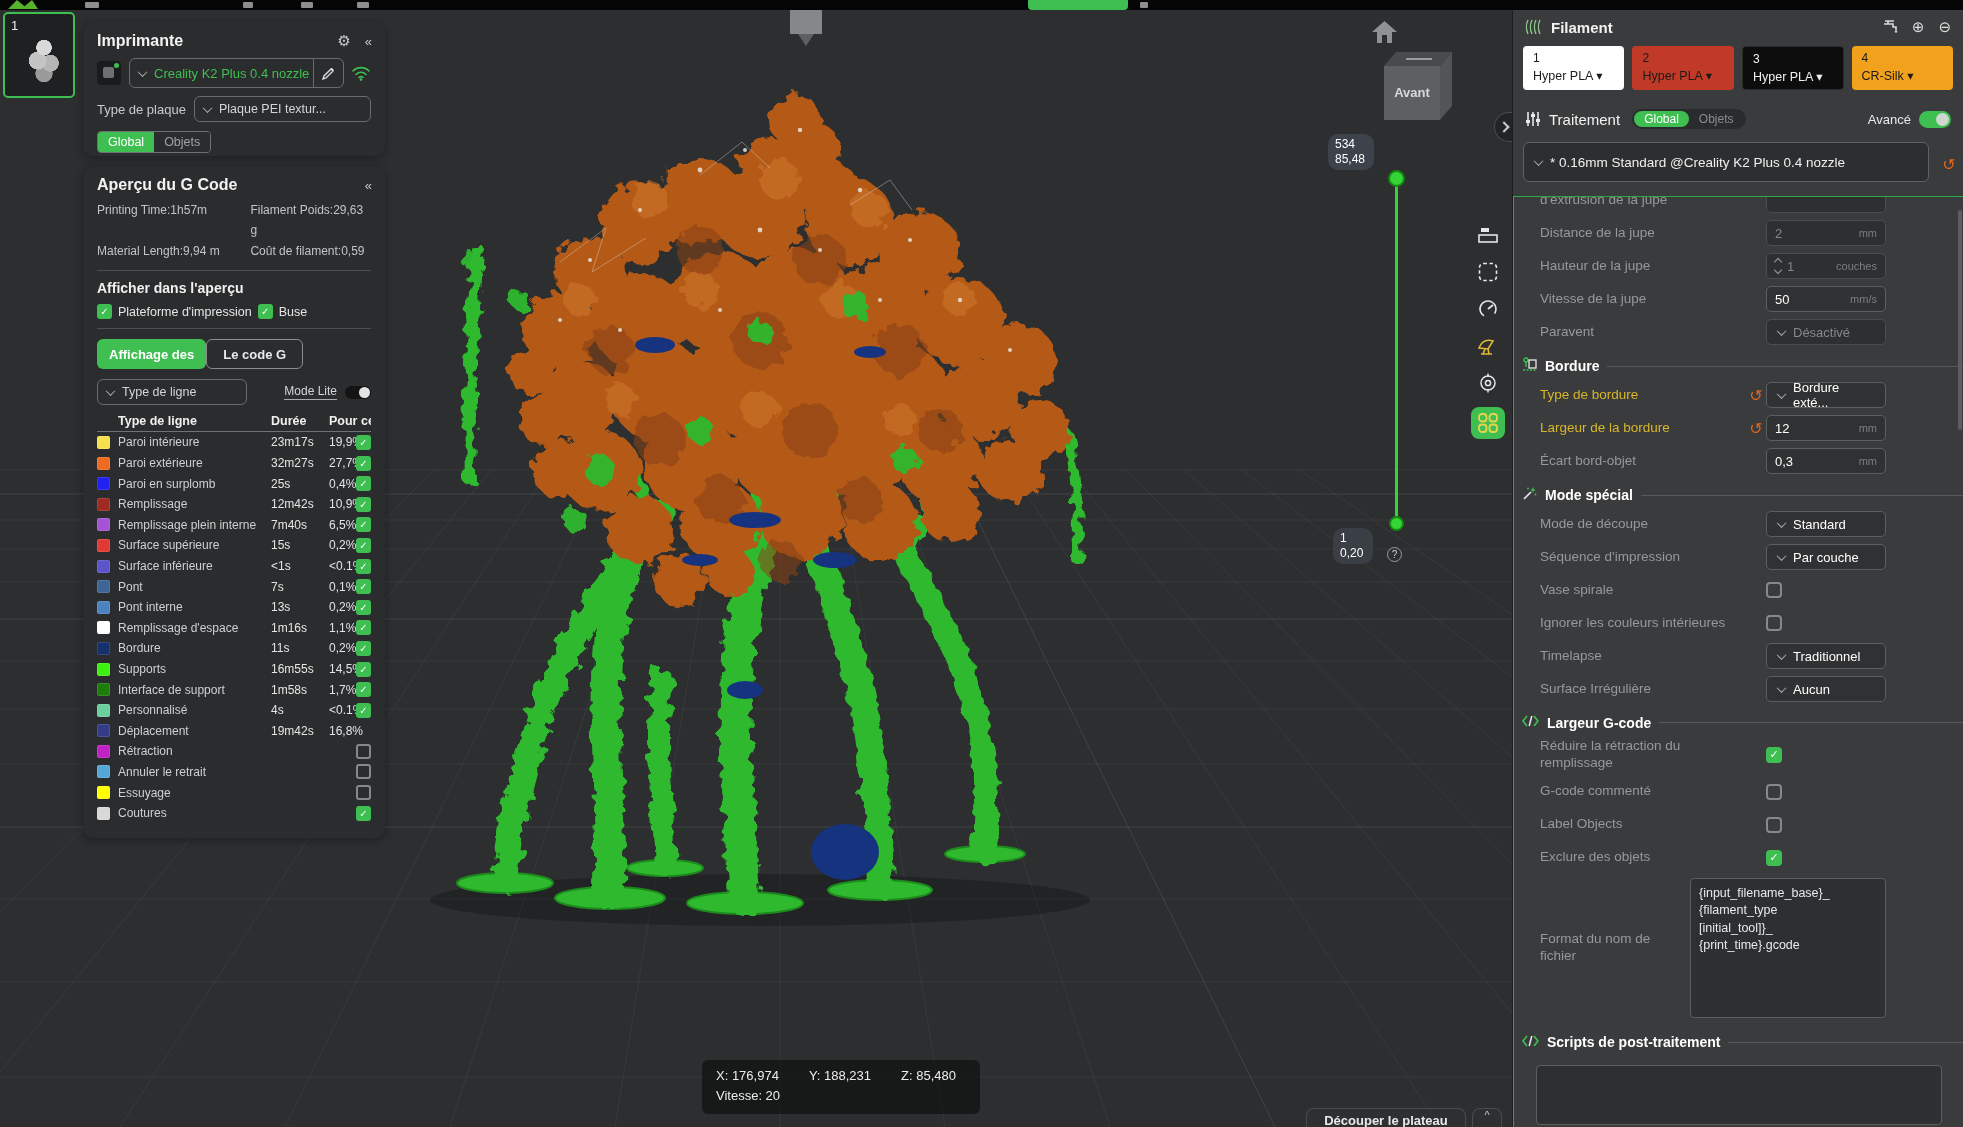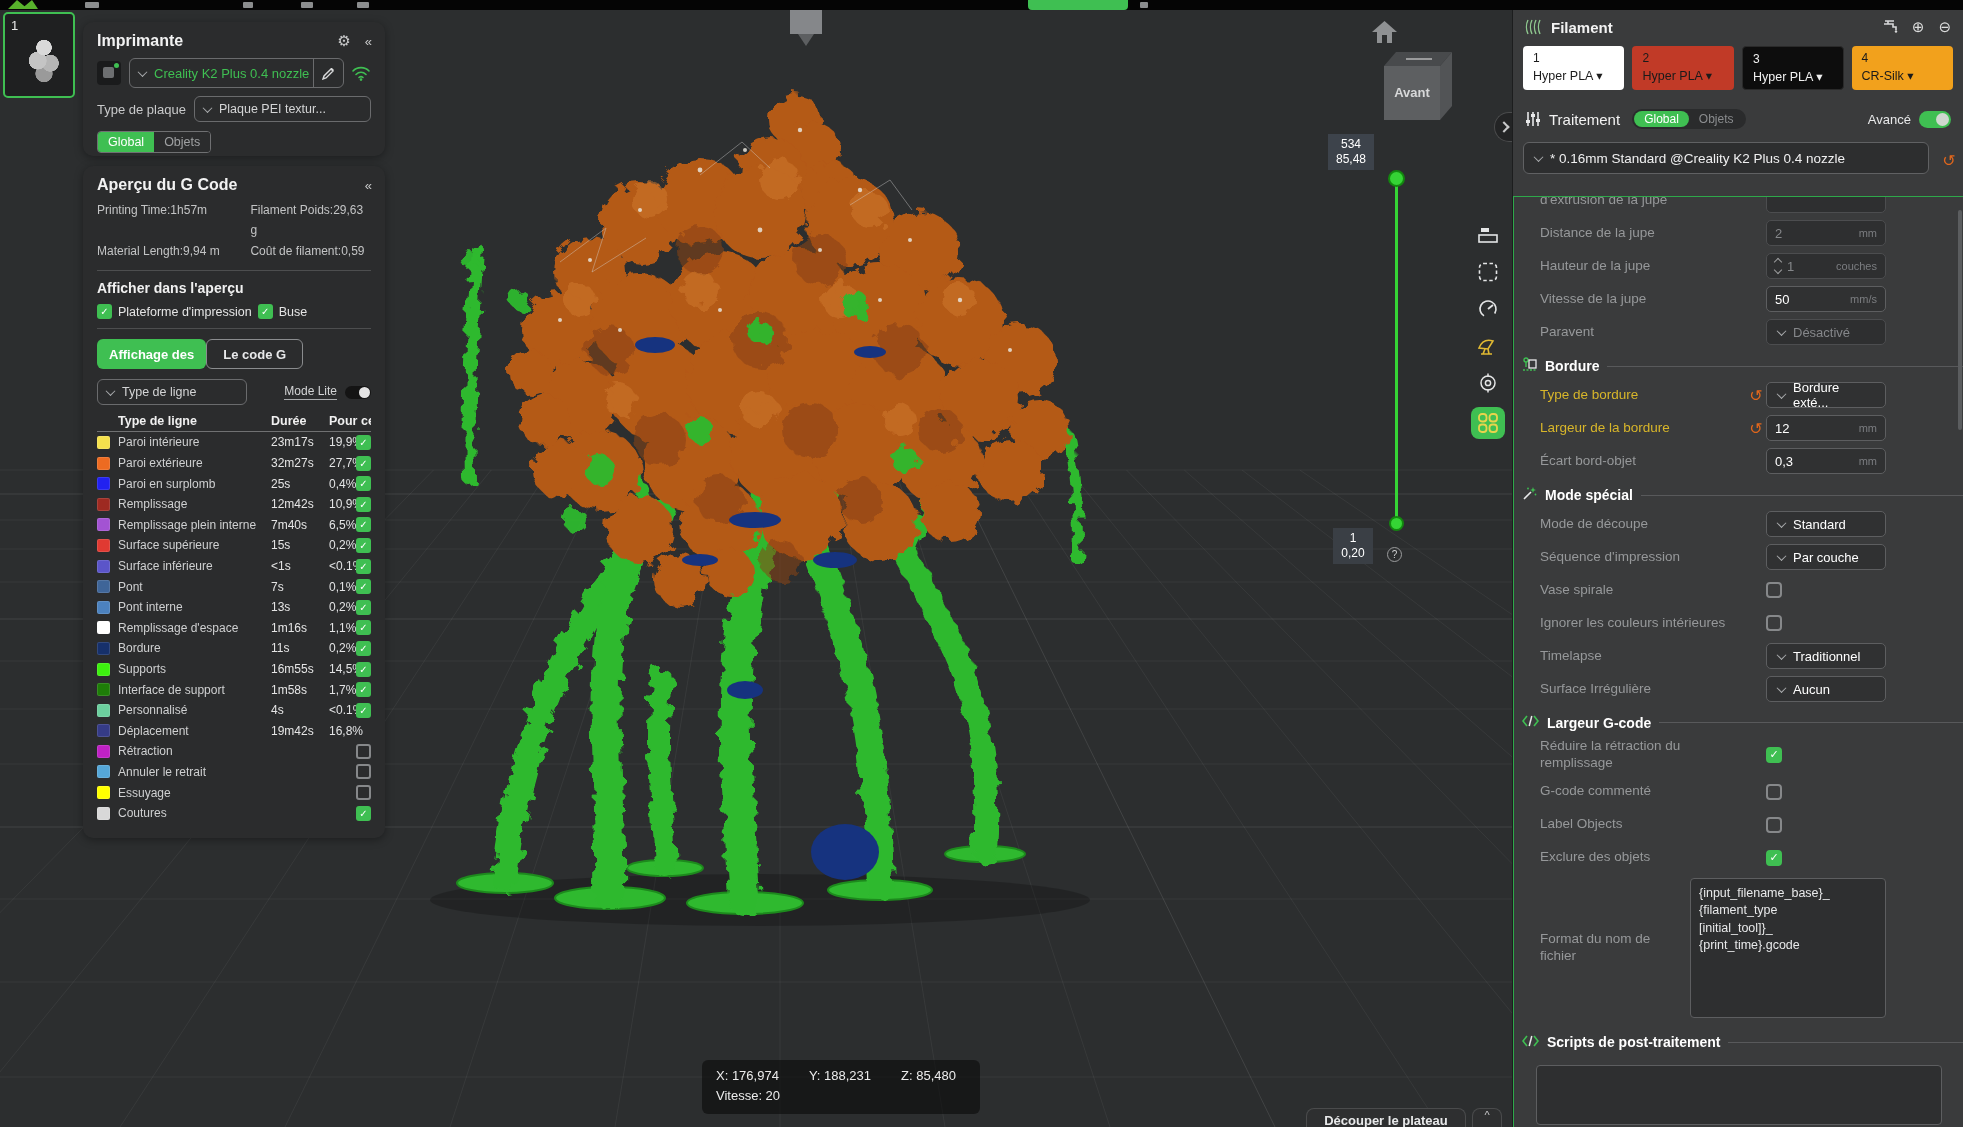--- a/index.html
+++ b/index.html
@@ -104,22 +104,22 @@
     border-bottom:none;border-radius:8px 8px 0 0;z-index:15;display:flex;align-items:center;justify-content:center;
     color:#e8e9ea;font-size:13px;font-weight:bold}
   .slicearrow{position:absolute;left:1472px;top:1108px;width:30px;height:24px;background:#2e2f30;border:1px solid #4a4b4c;
     border-bottom:none;border-radius:8px 8px 0 0;z-index:15;display:flex;align-items:flex-start;justify-content:center;color:#c9cacb;font-size:11px}
 
   
   .lslider{position:absolute;left:1395px;top:178px;width:3px;height:346px;background:#35d435;z-index:12}
   .lhandle{position:absolute;left:1388px;top:170px;width:17px;height:17px;border-radius:50%;background:#35d435;
     border:2px solid #13870f;z-index:13}
   .lhandle.b{top:516px;width:15px;height:15px;left:1389px}
-  .ltip{position:absolute;z-index:13;background:#3d434b;border-radius:0;color:#fff;font-size:12px;
-    text-align:center;padding:3px 7px;line-height:1.25}
+  .ltip{position:absolute;z-index:13;background:#3d434b;border-radius:10px;color:#fff;font-size:12px;
+    text-align:left;padding:3px 7px;line-height:1.25}
   .qmark{position:absolute;left:1387px;top:547px;width:15px;height:15px;border-radius:50%;border:1px solid #9a9b9c;
     color:#cfd0d1;font-size:10px;display:flex;align-items:center;justify-content:center;z-index:13}
 
   
   .cube{position:absolute;left:1380px;top:50px;z-index:12}
   .homeicon{position:absolute;left:1371px;top:20px;z-index:12}
 
   
   .vtool{position:absolute;left:1468px;top:222px;width:40px;z-index:12;display:flex;flex-direction:column;gap:11px;align-items:center}
   .vtool .vt{width:30px;height:26px;display:flex;align-items:center;justify-content:center}
@@ -139,21 +139,21 @@
   .card{width:103px;height:44px;border-radius:4px;padding:3px 10px;font-size:12px;line-height:1.5;cursor:pointer}
   .card .nm{font-size:12.5px;white-space:nowrap;overflow:hidden}
   .proc-head{display:flex;align-items:center;height:34px;padding:0 12px;margin-top:2px}
   .proc-title{font-weight:normal;color:#f2f2f2;font-size:15px;margin:0 12px 0 8px}
   .pill{display:inline-flex;background:#2a2b2c;border-radius:11px;align-items:center;padding:2px}
   .pill .p{padding:1px 10px;font-size:12px;color:#8a8c8e;border-radius:9px}
   .pill .p.on{background:#3fbf52;color:#fff}
   .adv{margin-left:auto;display:flex;align-items:center;gap:8px;color:#e8e9ea;font-size:13px}
   .gtoggle{width:32px;height:17px;border-radius:9px;background:#3fbf52;position:relative}
   .gtoggle .k{position:absolute;right:2px;top:2px;width:13px;height:13px;border-radius:50%;background:#cfd8cf}
-  .preset{display:flex;align-items:center;margin:6px 10px 10px;height:32px;border:1px solid #606163;border-radius:6px;
+  .preset{display:flex;align-items:center;margin:6px 10px 10px;height:40px;border:1px solid #606163;border-radius:6px;
     background:#2d2e2f;color:#f0f0f1;font-size:13.5px;padding:0 8px;flex:1}
   .presetrow{display:flex;align-items:center;margin-right:4px}
   .undo{color:#e0661c;font-size:16px;width:20px;text-align:center;flex:none}
   #settingsBox{position:absolute;left:0;top:186px;width:451px;height:931px;border-top:1px solid #2ea84a;
     border-left:1px solid #2ea84a;overflow:hidden;padding-top:2px}
   .pr-row{display:flex;align-items:center;padding:0 78px 0 26px;margin:7px 0;min-height:26px}
   .pr-row .plabel{flex:1;color:#96989a;font-size:13.5px;line-height:1.25;padding-right:10px}
   .pr-row .plabel.mod{color:#d8b62a}
   .pctrl{width:120px;flex:none;position:relative}
   .pctrl .inp{display:flex;align-items:center;background:#303132;border:1px solid #5d5e60;border-radius:5px;

